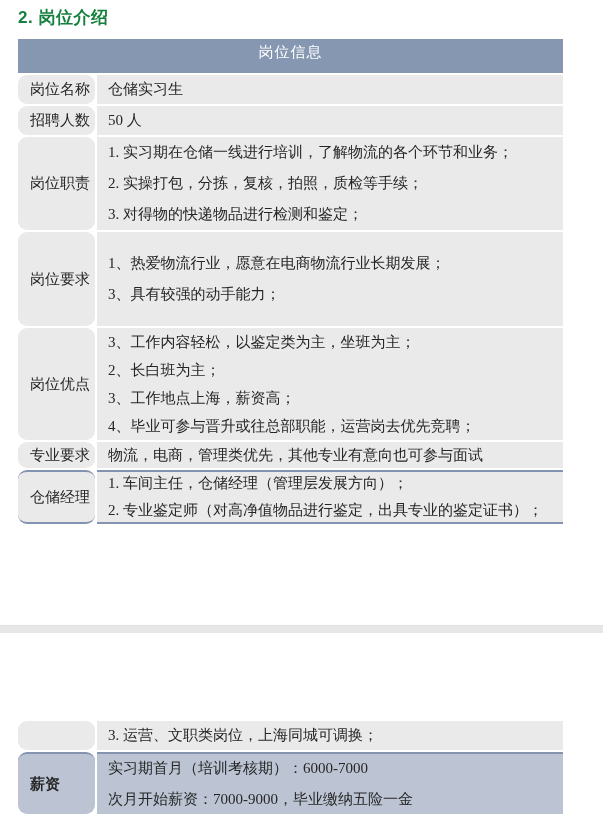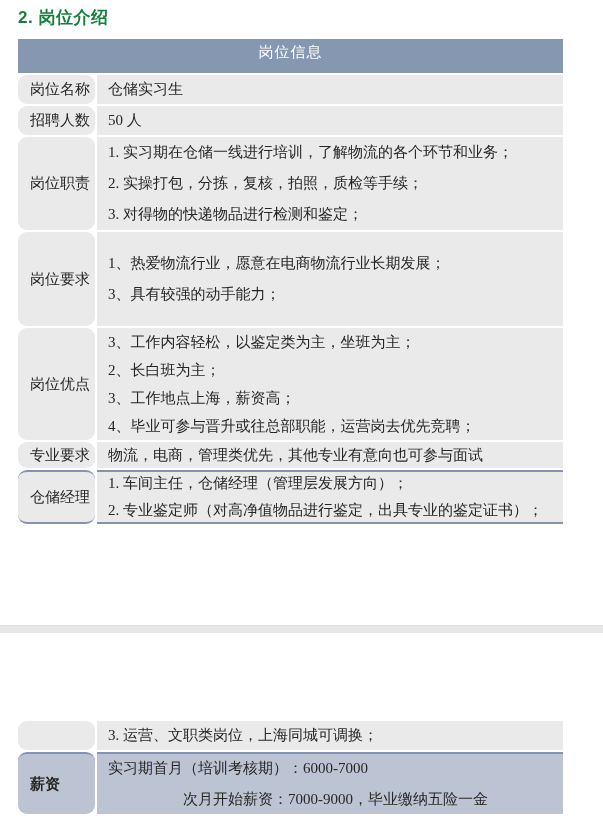--- a/index.html
+++ b/index.html
@@ -116,17 +116,17 @@
       <div class="row">
         <div class="cell label" style="height: 29px;"></div>
         <div class="cell content" style="height: 29px;">
           <div class="line" style="line-height: 29px;">3. 运营、文职类岗位，上海同城可调换；</div>
         </div>
       </div>
       <div class="row accent-top salary">
         <div class="cell label" style="height: 62px; font-weight: bold;">薪资</div>
         <div class="cell content" style="height: 62px;">
           <div class="line" style="line-height: 31px;">实习期首月（培训考核期）：6000-7000</div>
-          <div class="line" style="line-height: 31px; text-align: center;">次月开始薪资：7000-9000，毕业缴纳五险一金</div>
+          <div class="line" style="line-height: 31px;">次月开始薪资：7000-9000，毕业缴纳五险一金</div>
         </div>
       </div>
     </div>
 </div>
 
 </body></html>

